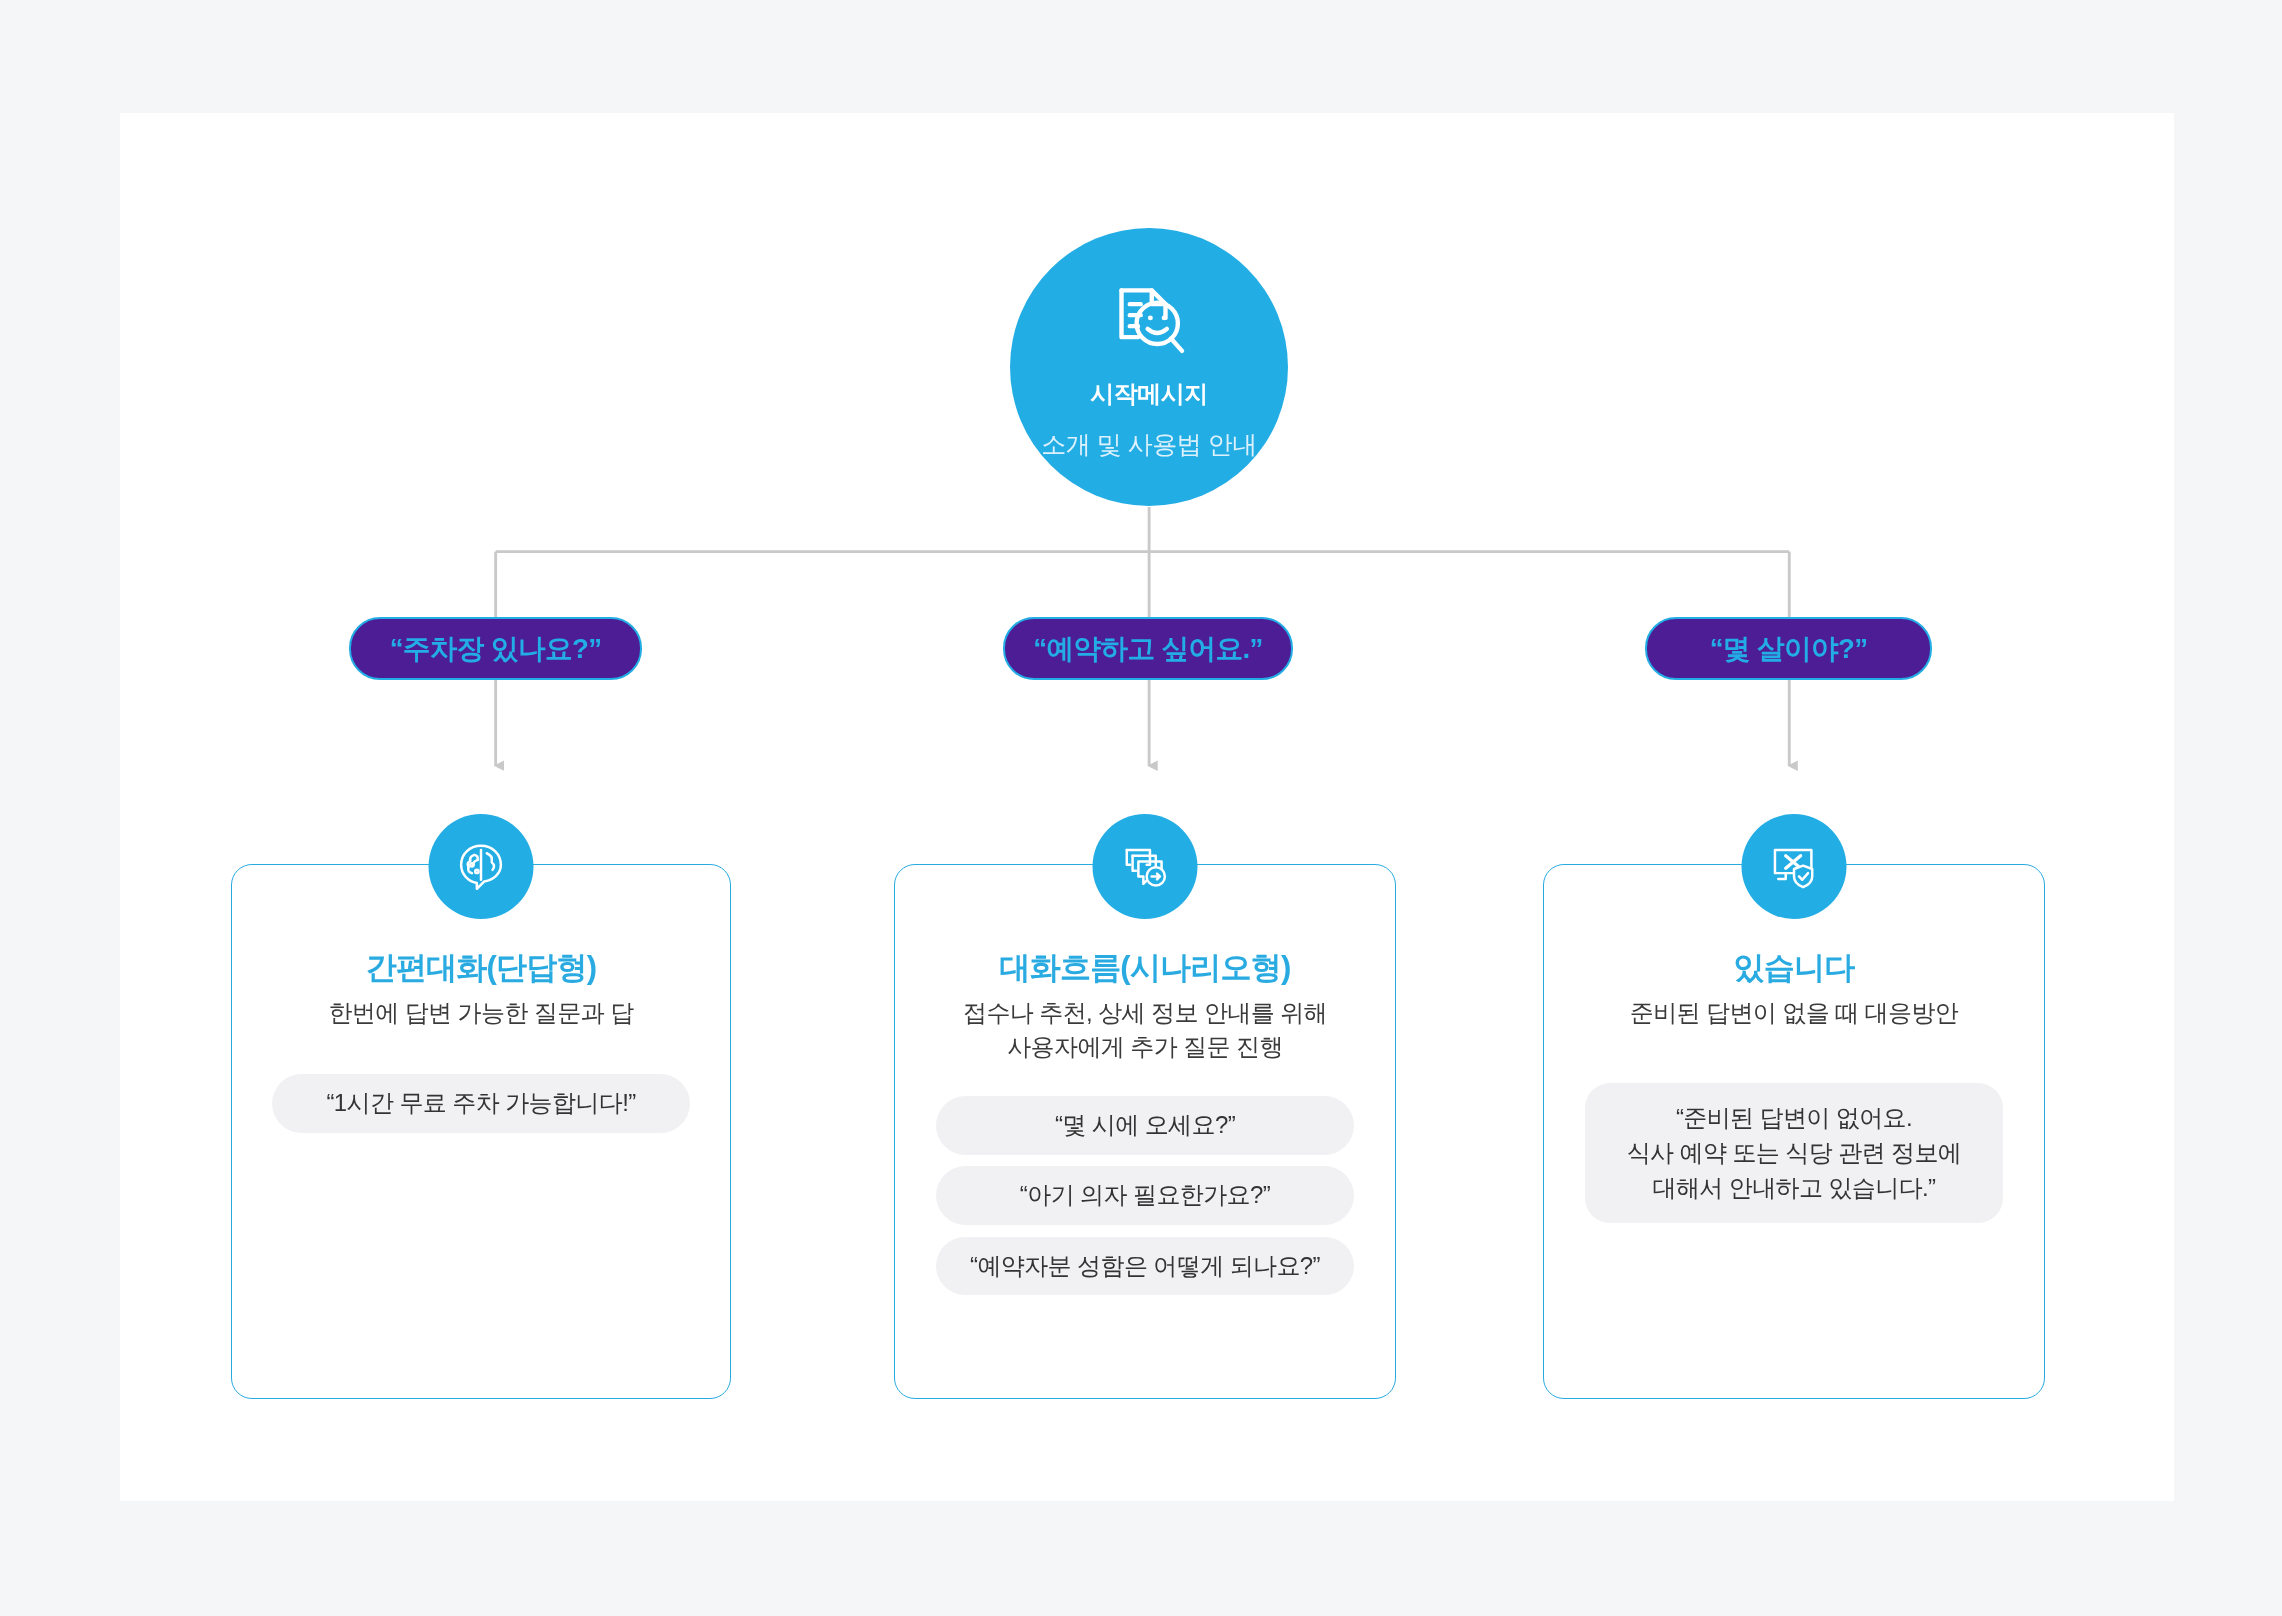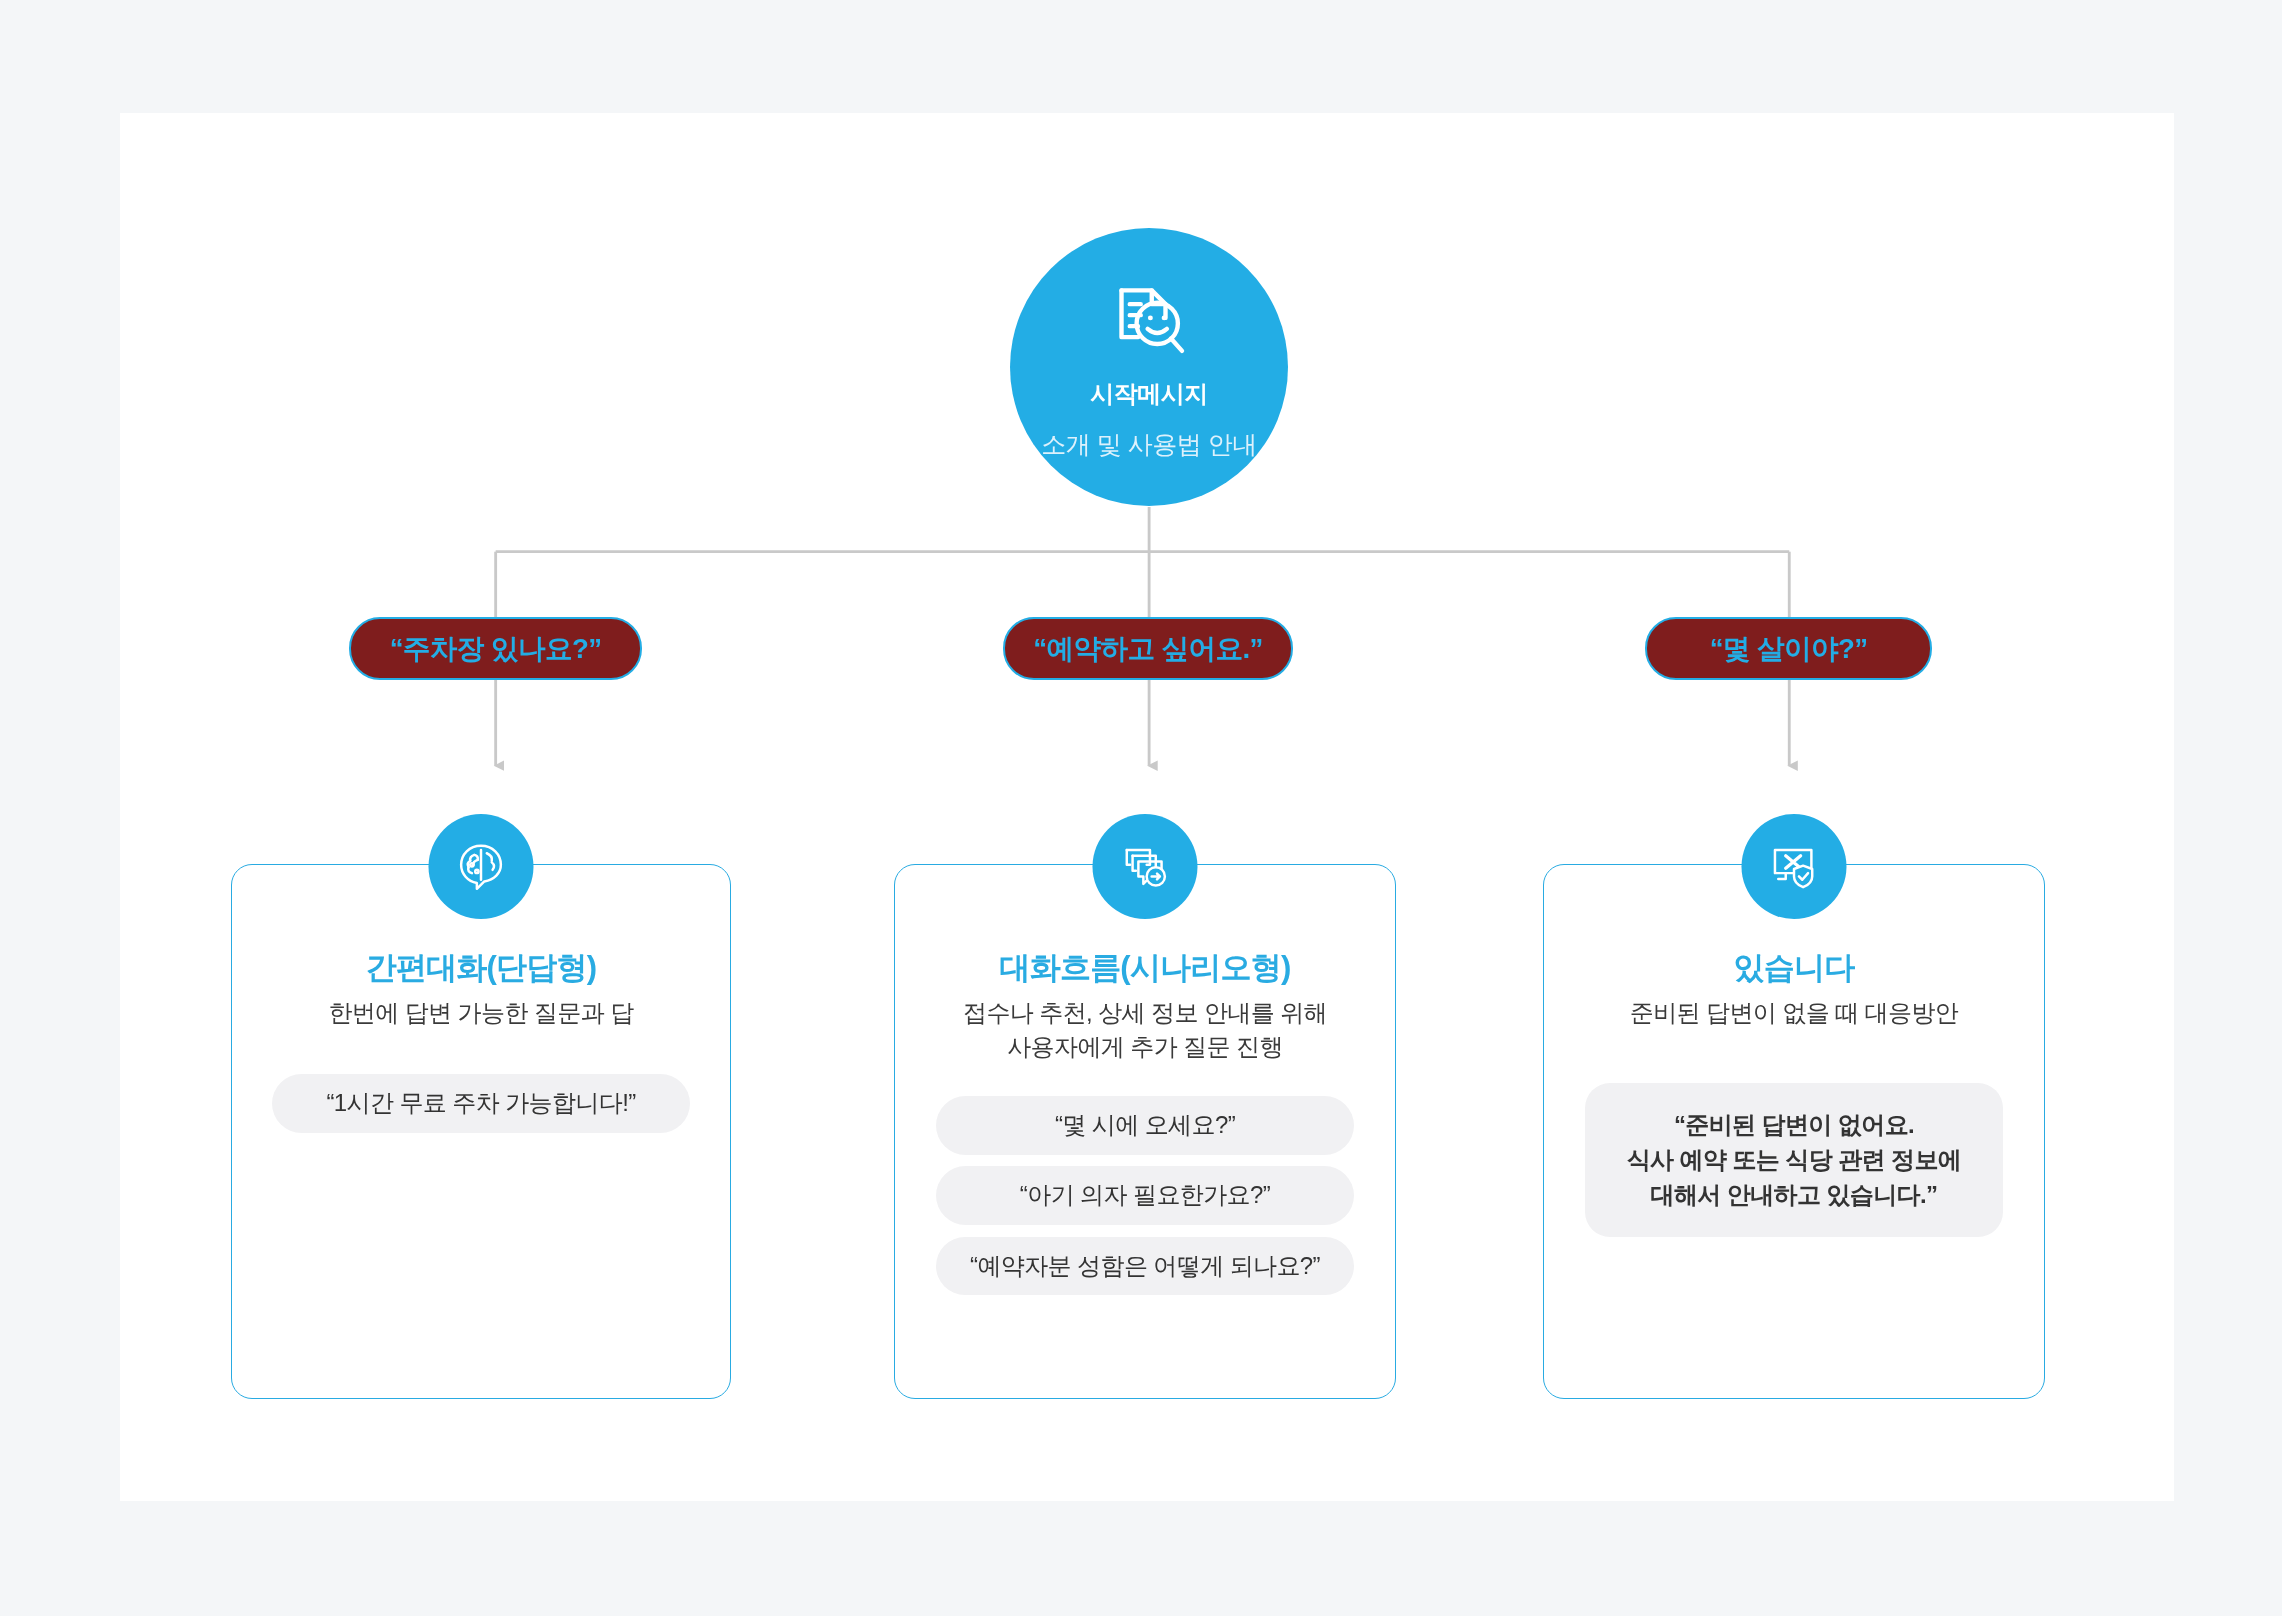--- a/index.html
+++ b/index.html
@@ -76,21 +76,21 @@
     margin-top: 21px;
     letter-spacing: -0.5px;
   }
 
   
   .pill {
     position: absolute;
     height: 63px;
     border: 2.4px solid #23ADE5;
     border-radius: 31px;
-    background: #7f1d1d;
+    background: #4c1d95;
     display: flex;
     align-items: center;
     justify-content: center;
     color: #23ADE5;
     font-size: 27.6px;
     font-weight: bold;
     letter-spacing: -0.6px;
     white-space: nowrap;
     box-sizing: border-box;
     padding: 0 32px;
@@ -165,21 +165,21 @@
     border-radius: 30px;
     font-size: 24px;
     letter-spacing: -0.6px;
     text-align: center;
     line-height: 1.45;
     padding: 12px 25px;
     box-sizing: border-box;
     white-space: pre-line;
   }
   .chip.wide { width: 418px; }
-  .chip.block { border-radius: 25px; padding: 25px 25px; font-weight: bold; }
+  .chip.block { border-radius: 25px; padding: 18px 25px; }
 
   
   #card-0 .chip-list { margin-top: 44px; }
   #card-1 .chip-list { margin-top: 32px; gap: 11.4px; }
   #card-2 .chip-list { margin-top: 53px; }
 </style>
 </head>
 <body>
 
 <div id="stage">

